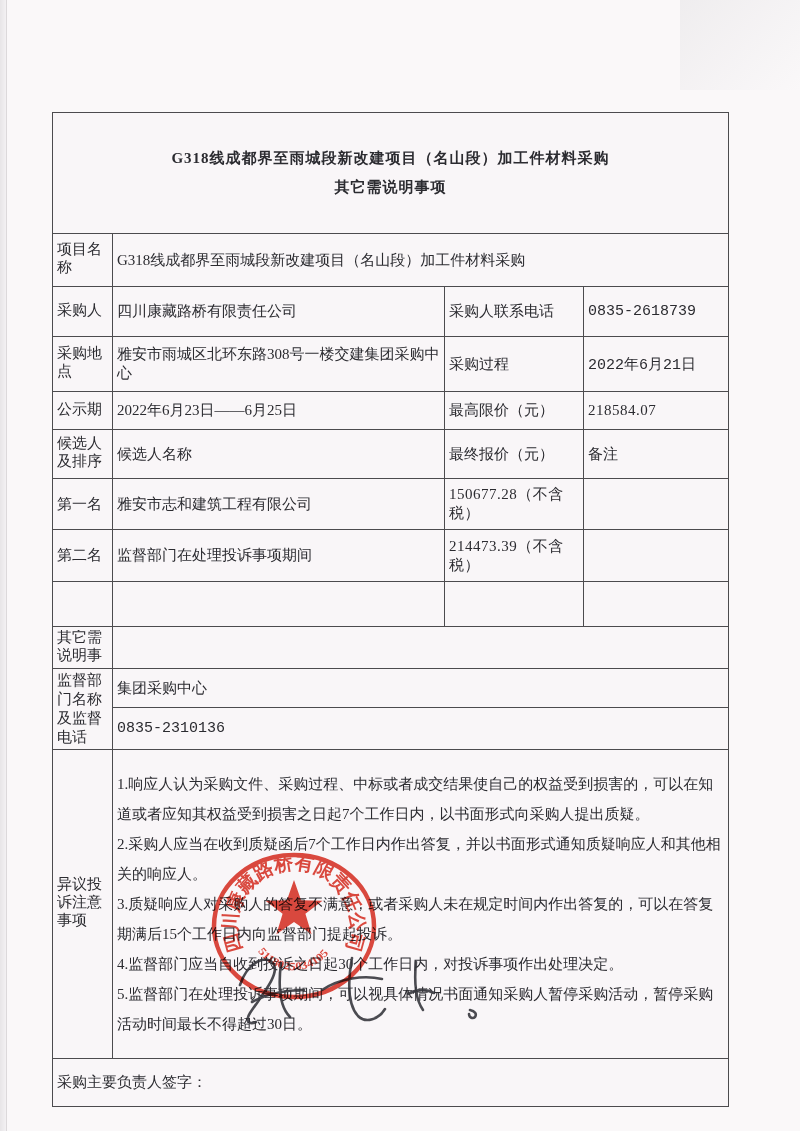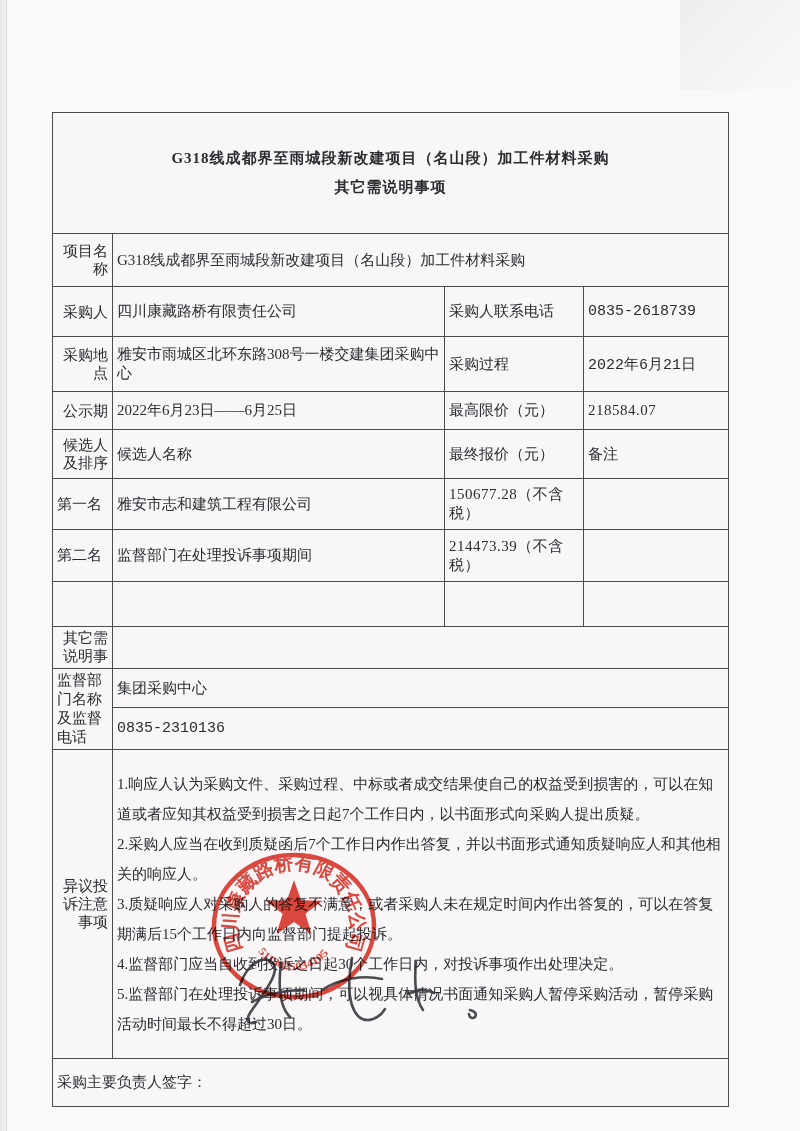--- a/index.html
+++ b/index.html
@@ -29,21 +29,21 @@
     padding:2px 4px;
     font-size:15px;
     vertical-align:middle;
     overflow:hidden;
     word-break:break-all;
   }
   td.title-cell{
     text-align:center;font-weight:bold;font-size:18px;line-height:29px;
     letter-spacing:1px;padding:0 40px;
   }
-  td.lbl{ text-align:right; line-height:18px; padding-left:5px;}
+  td.lbl{ text-align:left; line-height:18px; padding-left:5px;font-family:Liberation Mono, monospace;}
   td.val{ text-align:left; padding-left:7px; line-height:19px;}
   td.ctr{ font-family:Liberation Mono, monospace;}
   td.num{ font-size:13px; letter-spacing:.5px;}
   td.small{ font-size:13.5px;}
   .clip2{height:35px;overflow:hidden;line-height:17.5px;}
   td.obj-content{
     vertical-align:top;
     padding:56px 10px 0 8px;
     line-height:30px;
   }

